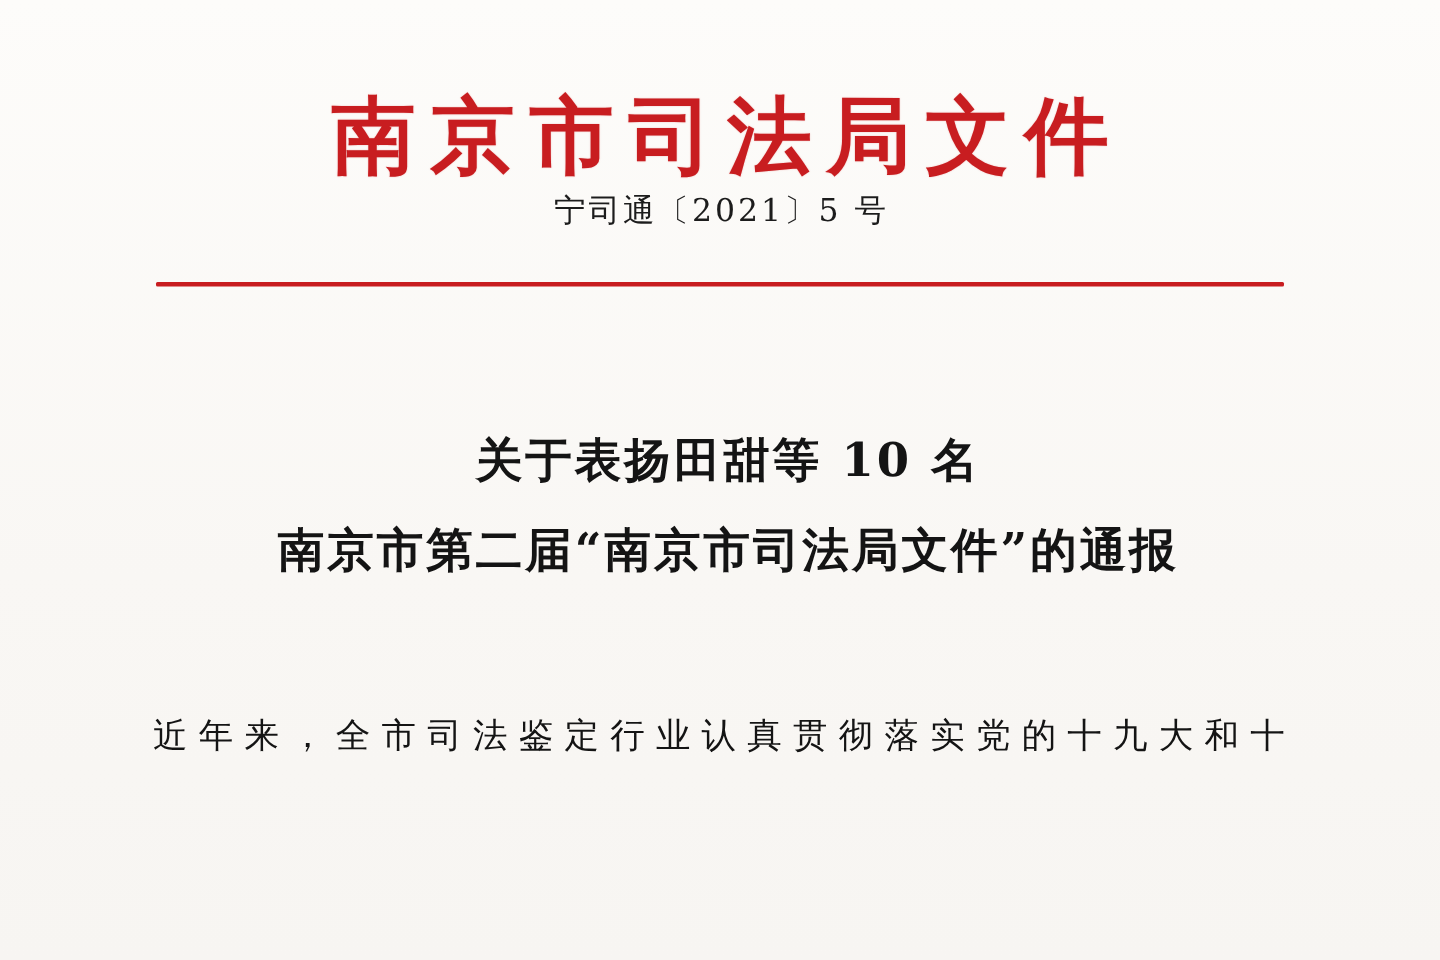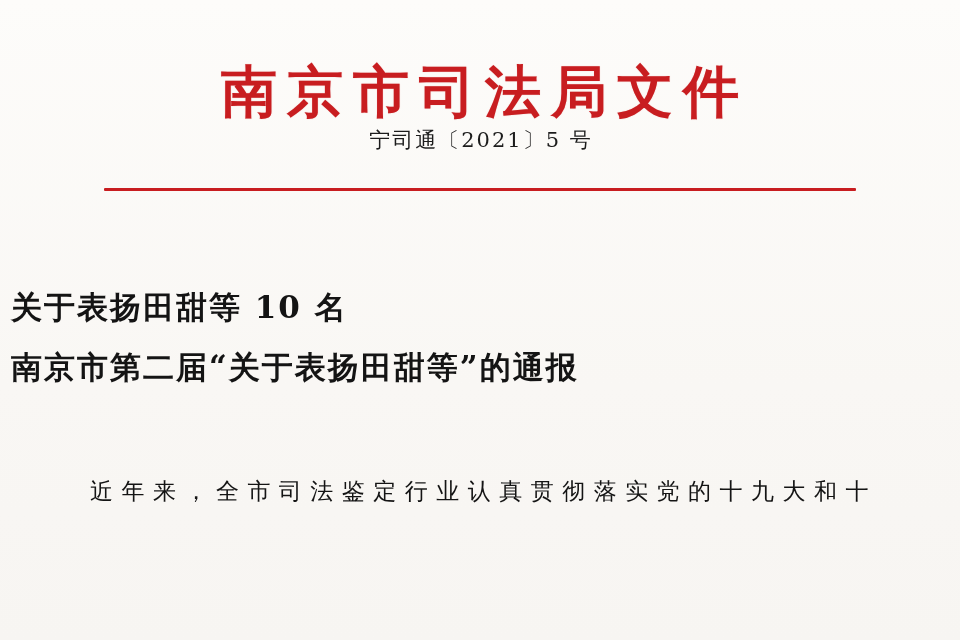--- a/index.html
+++ b/index.html
@@ -42,37 +42,38 @@
   }
   .red-rule {
     margin: 34px auto 0 auto;
     width: 752px;
     height: 3px;
     background: #c81d20;
     border-radius: 1px;
   }
   .doc-subject {
     margin-top: 86px;
+    text-align: center;
     color: #141414;
     padding-left: 11px;
   }
   .doc-subject .line {
     font-size: 31px;
     font-weight: bold;
     letter-spacing: 2px;
     line-height: 1.95;
     font-family: "DejaVu Serif", "Liberation Serif", serif;
   }
   .doc-body {
     margin-top: 72px;
     padding: 0 90px;
     color: #141414;
   }
   .doc-body p {
-    margin: 0;
+    margin: 12px;
     font-size: 23px;
     letter-spacing: 1.5px;
     line-height: 1.9;
     text-align: justify;
     text-align-last: justify;
   }
 </style>
 </head>
 <body>
 
@@ -80,20 +81,20 @@
 
   <div class="doc-header">
     <div class="doc-title">南京市司法局文件</div>
     <div class="doc-number">宁司通〔2021〕5 号</div>
   </div>
 
   <div class="red-rule"></div>
 
   <div class="doc-subject">
     <div class="line">关于表扬田甜等 10 名</div>
-    <div class="line">南京市第二届“关于表扬田甜等”的通报</div>
+    <div class="line">南京市第二届“南京市司法局文件”的通报</div>
   </div>
 
   <div class="doc-body">
     <p>近年来，全市司法鉴定行业认真贯彻落实党的十九大和十</p>
   </div>
 
 </div>
 
 </body></html>

